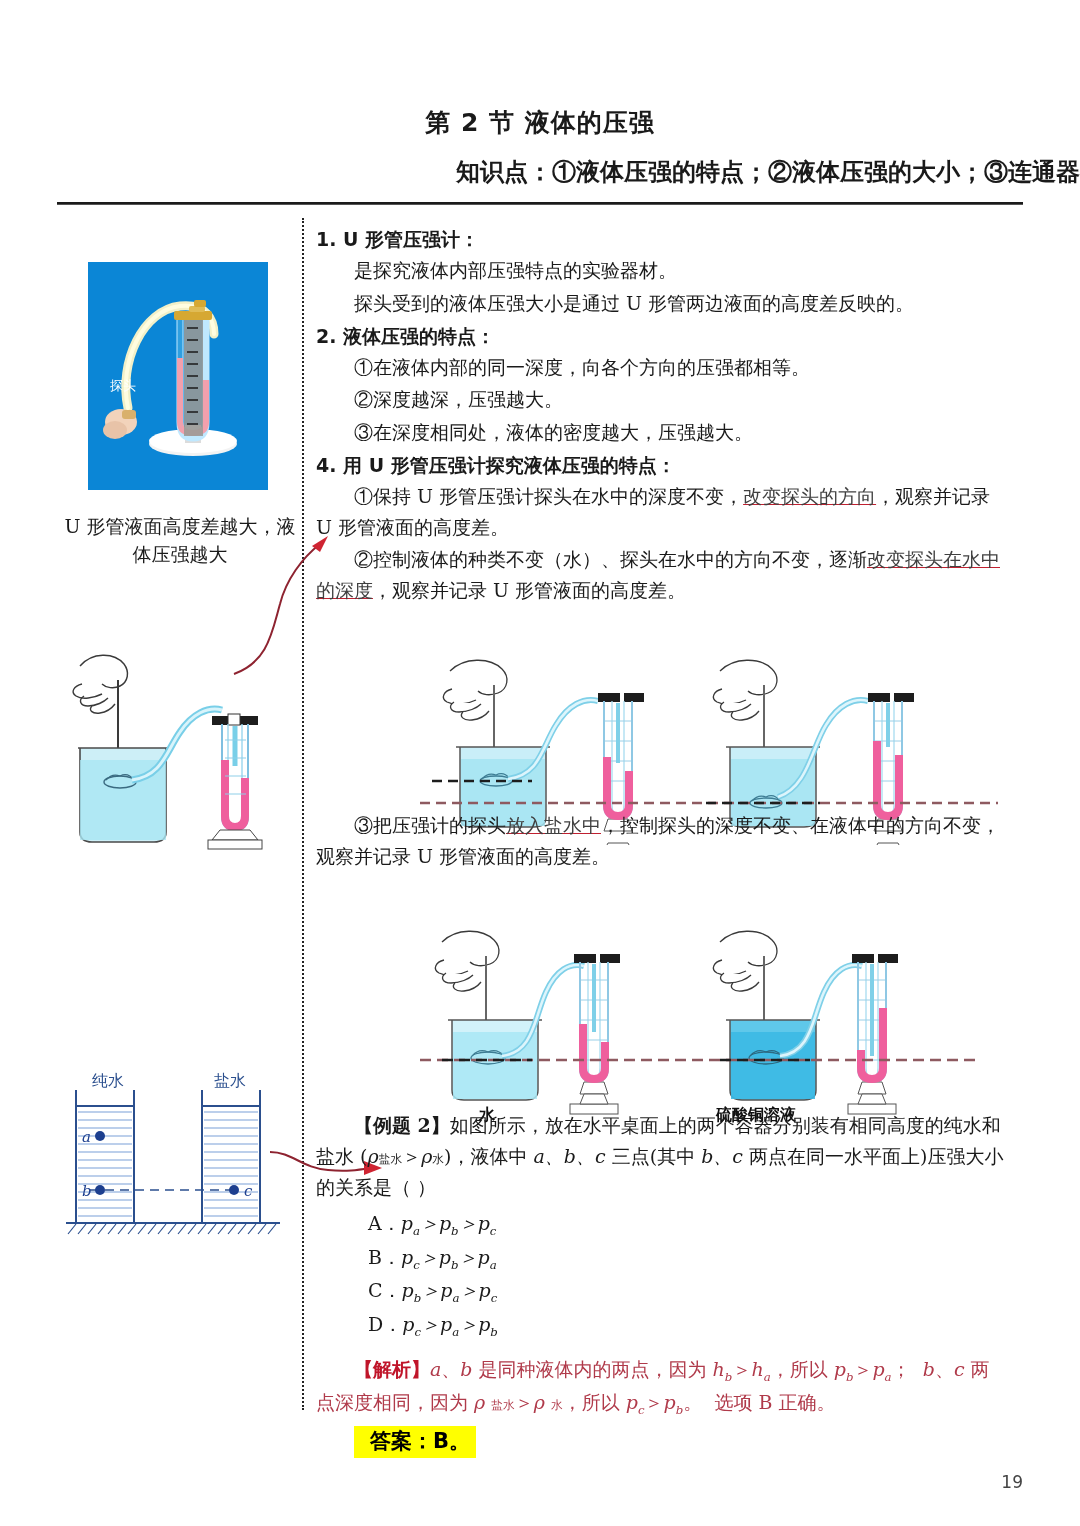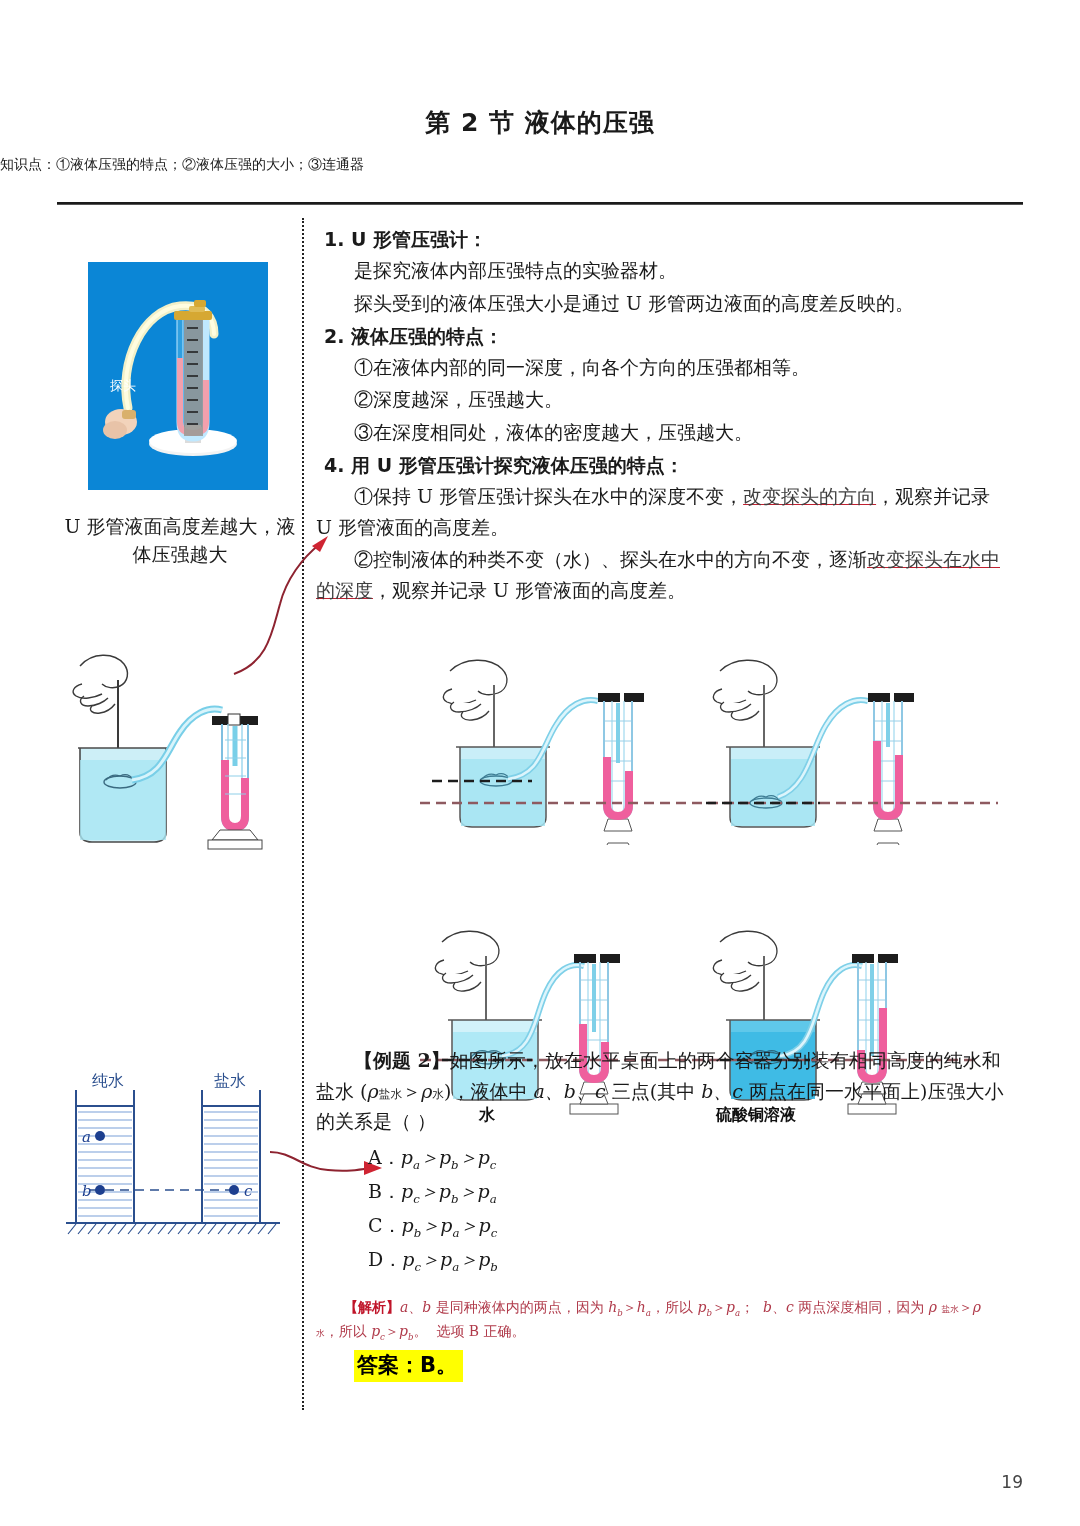--- a/index.html
+++ b/index.html
@@ -8,61 +8,61 @@
     font-family:"DejaVu Serif","Liberation Serif",serif;
     color:#1a1a1a;
   }
   
   .doc-title{
     position:absolute;left:0;top:106px;width:1080px;text-align:center;
     font-size:25px;font-weight:bold;letter-spacing:1px;
     font-family:"DejaVu Sans","Liberation Sans",sans-serif;
   }
   .doc-sub{
-    position:absolute;left:0;top:156px;width:1080px;text-align:left;
-    font-size:14px;font-weight:normal;
+    position:absolute;left:0;top:156px;width:1080px;text-align:right;
+    font-size:24px;font-weight:bold;
     font-family:"DejaVu Serif","Liberation Serif",serif;
   }
   .rule{
     position:absolute;left:57px;top:202px;width:966px;height:0;
     border-top:2px solid #1a1a1a;border-bottom:1px solid #555;
   }
   
   .vdivider{
     position:absolute;left:302px;top:218px;width:0;height:1192px;
     border-left:2px dotted #222;
   }
   
   .rcol{position:absolute;left:316px;top:222px;width:690px;}
   .know-head{
     text-align:center;font-weight:bold;font-size:19px;margin:0 0 8px 0;
     font-family:"DejaVu Sans","Liberation Sans",sans-serif;
   }
   .know-head .gap{display:inline-block;width:22px;}
   .h3{
-    font-weight:bold;font-size:19px;margin:5px 0 2px 8px;
+    font-weight:bold;font-size:19px;margin:5px 0 2px 0;
     font-family:"DejaVu Sans","Liberation Sans",sans-serif;
   }
   .p{font-size:19px;line-height:1.62;margin:2px 0;}
   .ind{text-indent:2em;}
   .red-u{color:#404040;text-decoration:underline;text-decoration-color:#c02030;}
   .it{font-style:italic;}
   sub{font-size:.62em;}
   .sm{font-size:.62em;}
   
   .opts{margin:4px 0 2px 0;}
   .optrow{display:flex;font-size:19px;line-height:1.7;padding-left:52px;flex-direction:column;}
   .opt{width:212px;}
   
-  .analysis{color:#b03a4a;font-size:14px;line-height:1.62;margin-top:20px;}
+  .analysis{color:#b03a4a;font-size:19px;line-height:1.62;margin-top:12px;}
   .analysis .tag{color:#c0152a;font-weight:bold;}
   .answer-wrap{padding-left:38px;margin-top:6px;}
   .answer{
     display:inline-block;background:#ffff00;color:#000;font-weight:bold;
-    font-size:21px;padding:1px 6px 3px 3px;
+    font-size:21px;padding:1px 6px 3px 16px;
     font-family:"DejaVu Sans","Liberation Sans",sans-serif;
   }
   
   .pageno{
     position:absolute;right:57px;top:1472px;font-size:17px;color:#444;
     font-family:"DejaVu Sans","Liberation Sans",sans-serif;
   }
   
   .photo{position:absolute;left:88px;top:262px;width:180px;height:228px;background:#22c55e;}
   .photo-cap{
@@ -414,20 +414,21 @@
   <div class="p ind">①在液体内部的同一深度，向各个方向的压强都相等。</div>
   <div class="p ind">②深度越深，压强越大。</div>
   <div class="p ind">③在深度相同处，液体的密度越大，压强越大。</div>
 
   <div class="h3">4. 用 U 形管压强计探究液体压强的特点：</div>
   <div class="p ind"><span>①保持 U 形管压强计探头在水中的深度不变，</span><span class="red-u">改变探头的方向</span><span>，观察并记录 U 形管液面的高度差。</span></div>
   <div class="p ind"><span>②控制液体的种类不变（水）、探头在水中的方向不变，逐渐</span><span class="red-u">改变探头在水中的深度</span><span>，观察并记录 U 形管液面的高度差。</span></div>
 
   <div style="height:200px;"></div>
 
+  <div class="p ind"><span>③把压强计的探头</span><span class="red-u">放入盐水中</span><span>，控制探头的深度不变、在液体中的方向不变，观察并记录 U 形管液面的高度差。</span></div>
 
   <div style="height:235px;"></div>
 
   <div class="p ind"><b>【例题 2】</b><span>如图所示，放在水平桌面上的两个容器分别装有相同高度的纯水和盐水 (</span><span class="it">ρ</span><span class="sm">盐水</span><span>＞</span><span class="it">ρ</span><span class="sm">水</span><span>)，液体中 </span><span class="it">a、b、c</span><span> 三点(其中 </span><span class="it">b、c</span><span> 两点在同一水平面上)压强大小的关系是</span><span>（    ）</span></div>
 
   <div class="opts">
     <div class="optrow">
       <div class="opt"><span>A．</span><i>p<sub>a</sub>＞p<sub>b</sub>＞p<sub>c</sub></i></div>
       <div class="opt"><span>B．</span><i>p<sub>c</sub>＞p<sub>b</sub>＞p<sub>a</sub></i></div>
     </div>

